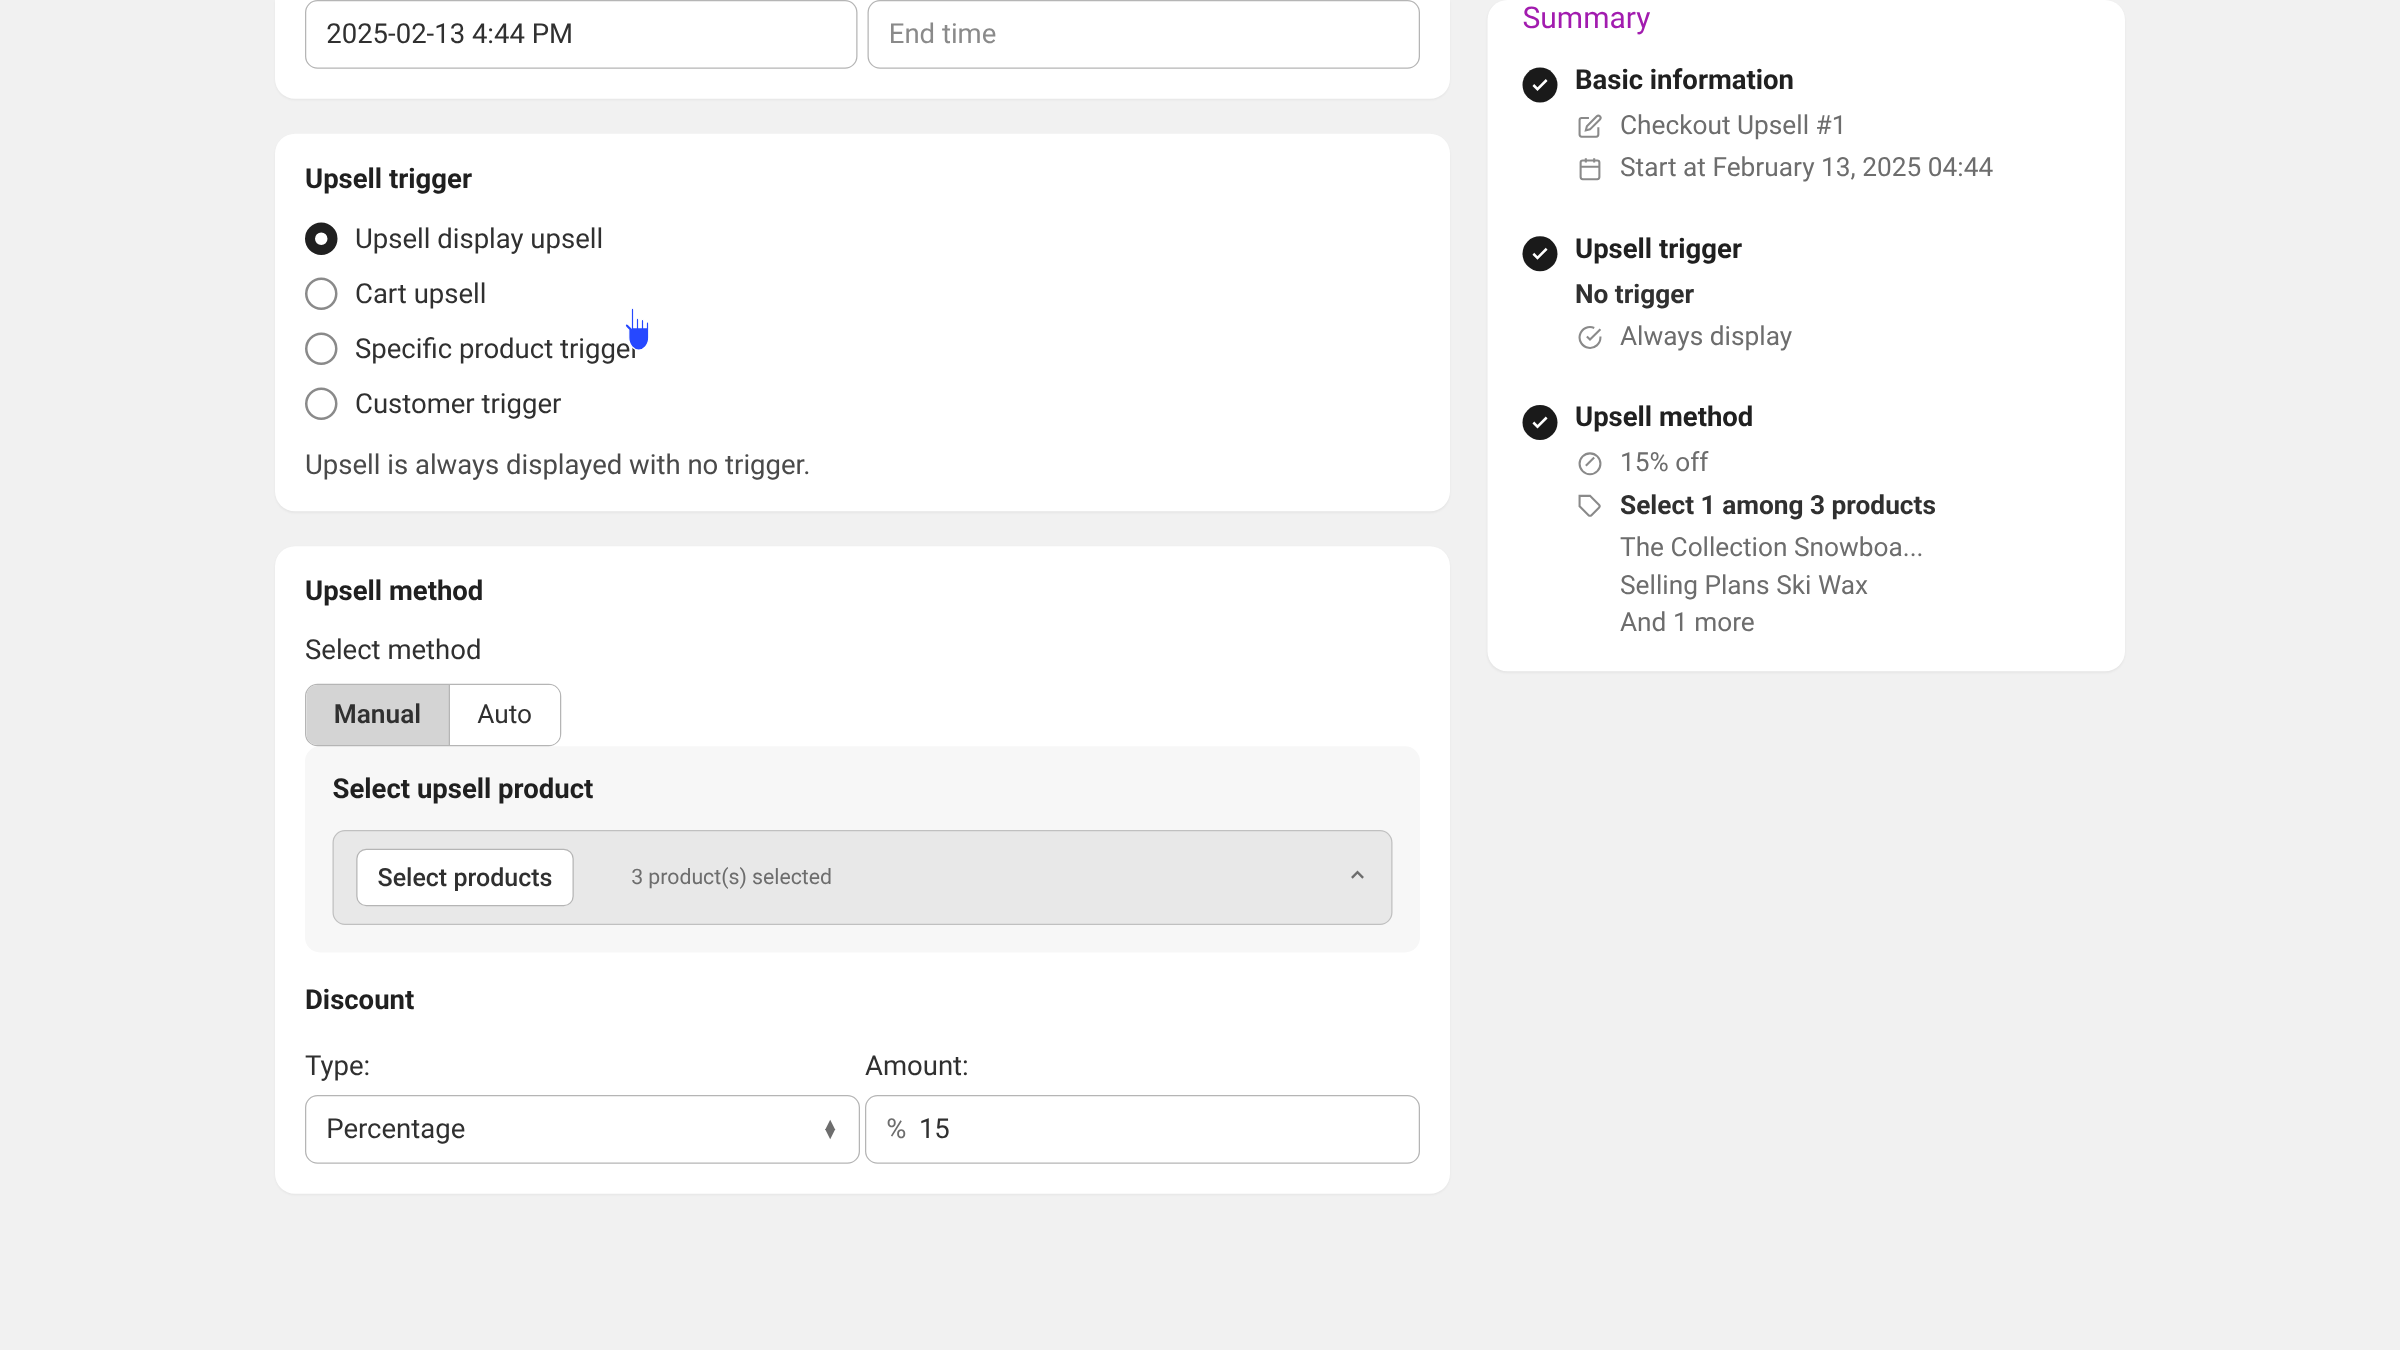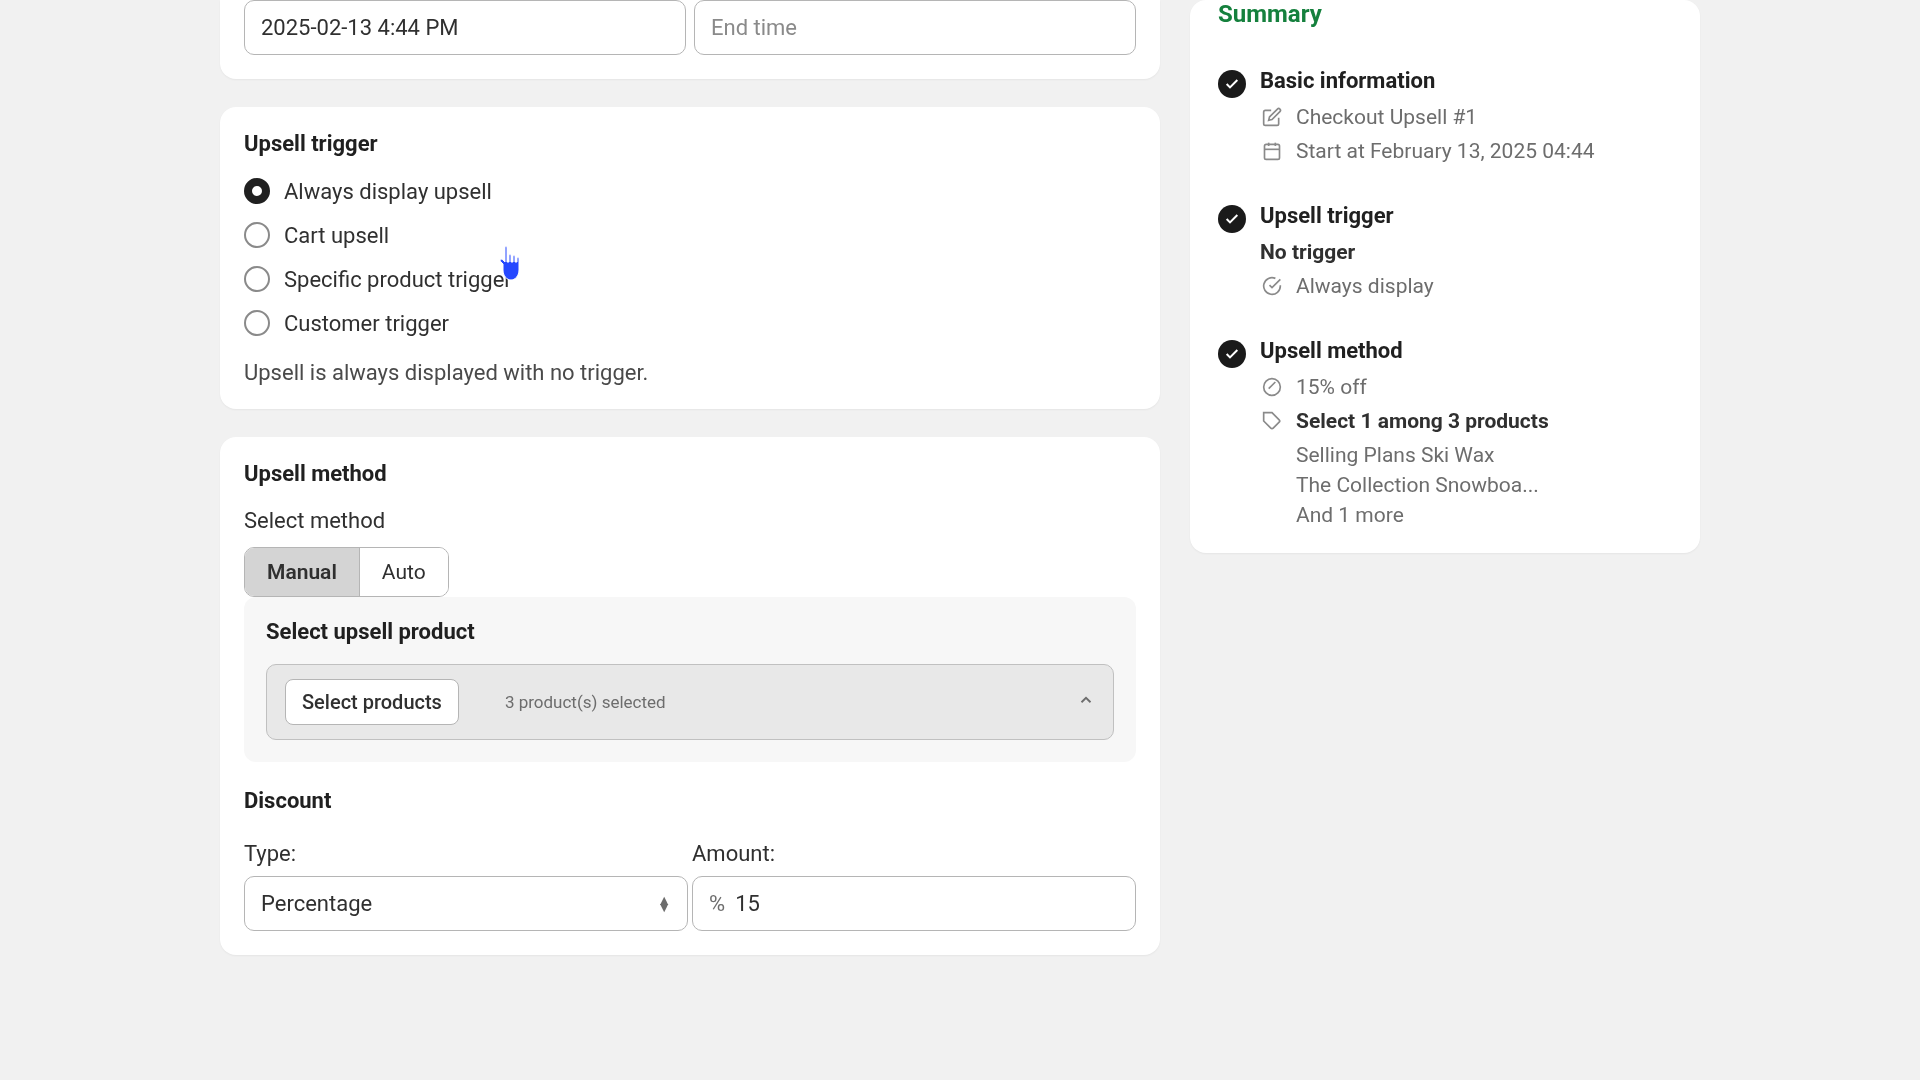--- a/index.html
+++ b/index.html
@@ -29,21 +29,21 @@
 .selected-count { font-size: 17px; color: #6d6d6d; flex: 1; margin-left: 28px; }
 .chevron { color: #6d6d6d; font-size: 18px; }
 .discount-row { display: flex; gap: 4px; margin-top: 28px; }
 .discount-col { flex: 1; display: flex; flex-direction: column; }
 .field-label { font-size: 22px; color: #303030; margin-bottom: 10px; }
 .select-box { border: 1px solid #b5b5b5; border-radius: 10px; padding: 14px 16px; font-size: 22px; color: #303030; background: #fff; display: flex; align-items: center; justify-content: space-between; cursor: pointer; }
 .stepper-icon { color: #6d6d6d; display: flex; flex-direction: column; line-height: 0.5; font-size: 14px; }
 .amount-input { border: 1px solid #b5b5b5; border-radius: 10px; padding: 14px 16px; font-size: 22px; color: #303030; background: #fff; display: flex; align-items: center; gap: 10px; }
 .amount-prefix { color: #6d6d6d; }
 .summary-card { background: #fff; border-radius: 16px; padding: 26px 28px; box-shadow: 0 1px 2px rgba(0,0,0,0.05); }
-.summary-title { font-size: 24px; font-weight: 700; color: #15803d; margin-bottom: 40px; }
+.summary-title { font-size: 24px; font-weight: 400; color: #a21caf; margin-bottom: 24px; }
 .summary-section { display: flex; gap: 14px; margin-bottom: 30px; }
 .check-circle { width: 28px; height: 28px; background: #1a1a1a; border-radius: 50%; flex-shrink: 0; display: flex; align-items: center; justify-content: center; margin-top: 2px; }
 .check-circle svg { width: 16px; height: 16px; }
 .summary-body { flex: 1; }
 .summary-heading { font-size: 22px; font-weight: 700; color: #202020; margin-bottom: 12px; }
 .summary-line { display: flex; align-items: center; gap: 12px; font-size: 21px; color: #6d6d6d; margin-bottom: 10px; }
 .summary-line.bold { color: #303030; font-weight: 700; margin-top: 4px; }
 .summary-line .ico { width: 24px; height: 24px; flex-shrink: 0; display: flex; align-items: center; justify-content: center; color: #8a8a8a; }
 .summary-subheading { font-size: 21px; font-weight: 700; color: #303030; margin-bottom: 10px; margin-top: 4px; }
 .product-list { margin-left: 36px; display: flex; flex-direction: column; gap: 6px; }
@@ -62,21 +62,21 @@
         <input class="text-input" value="2025-02-13 4:44 PM" style="">
         <input class="text-input" placeholder="End time" style="">
       </div>
     </div>
 
     <div class="card">
       <div class="section-title">Upsell trigger</div>
       <div class="radio-group">
         <div class="radio-row">
           <div class="radio-circle selected"></div>
-          <span class="radio-label">Always display upsell</span>
+          <span class="radio-label">Upsell display upsell</span>
         </div>
         <div class="radio-row">
           <div class="radio-circle"></div>
           <span class="radio-label">Cart upsell</span>
         </div>
         <div class="radio-row">
           <div class="radio-circle"></div>
           <span class="radio-label">Specific product trigger</span>
         </div>
         <div class="radio-row">
@@ -210,22 +210,22 @@
           <div class="summary-line bold">
             <span class="ico">
               <svg width="20" height="20" viewBox="0 0 24 24" fill="none" stroke="currentColor" stroke-width="2">
                   <path d="M20.59 13.41l-7.17 7.17a2 2 0 0 1-2.83 0L2 12V2h10l8.59 8.59a2 2 0 0 1 0 2.82z"></path>
                   <line x1="7" y1="7" x2="7.01" y2="7"></line>
                 </svg>
             </span>
             <span>Select 1 among 3 products</span>
           </div>
           <div class="product-list">
+            <span>The Collection Snowboa...</span>
             <span>Selling Plans Ski Wax</span>
-            <span>The Collection Snowboa...</span>
             <span>And 1 more</span>
           </div>
         </div>
       </div>
 
     </div>
   </div>
 </div>
 
 <div class="cursor-hand">

